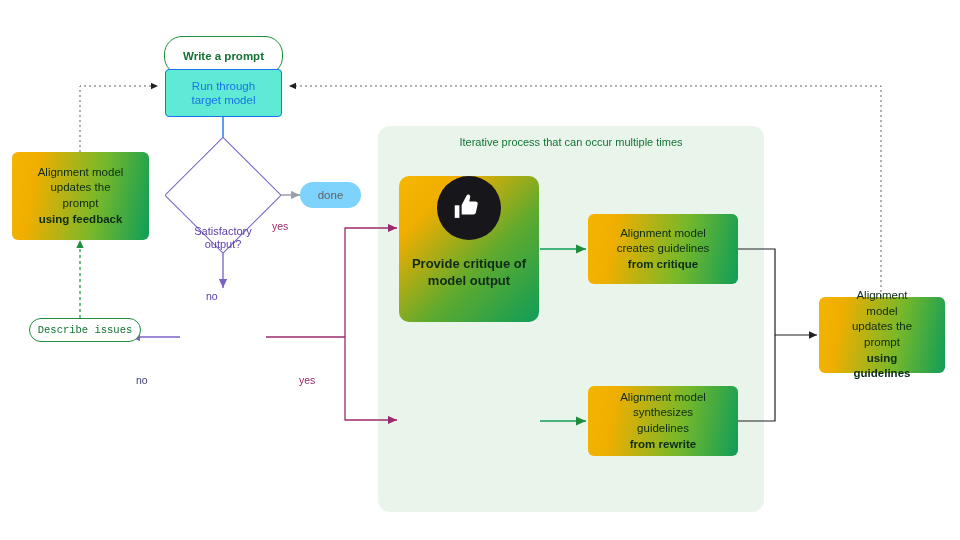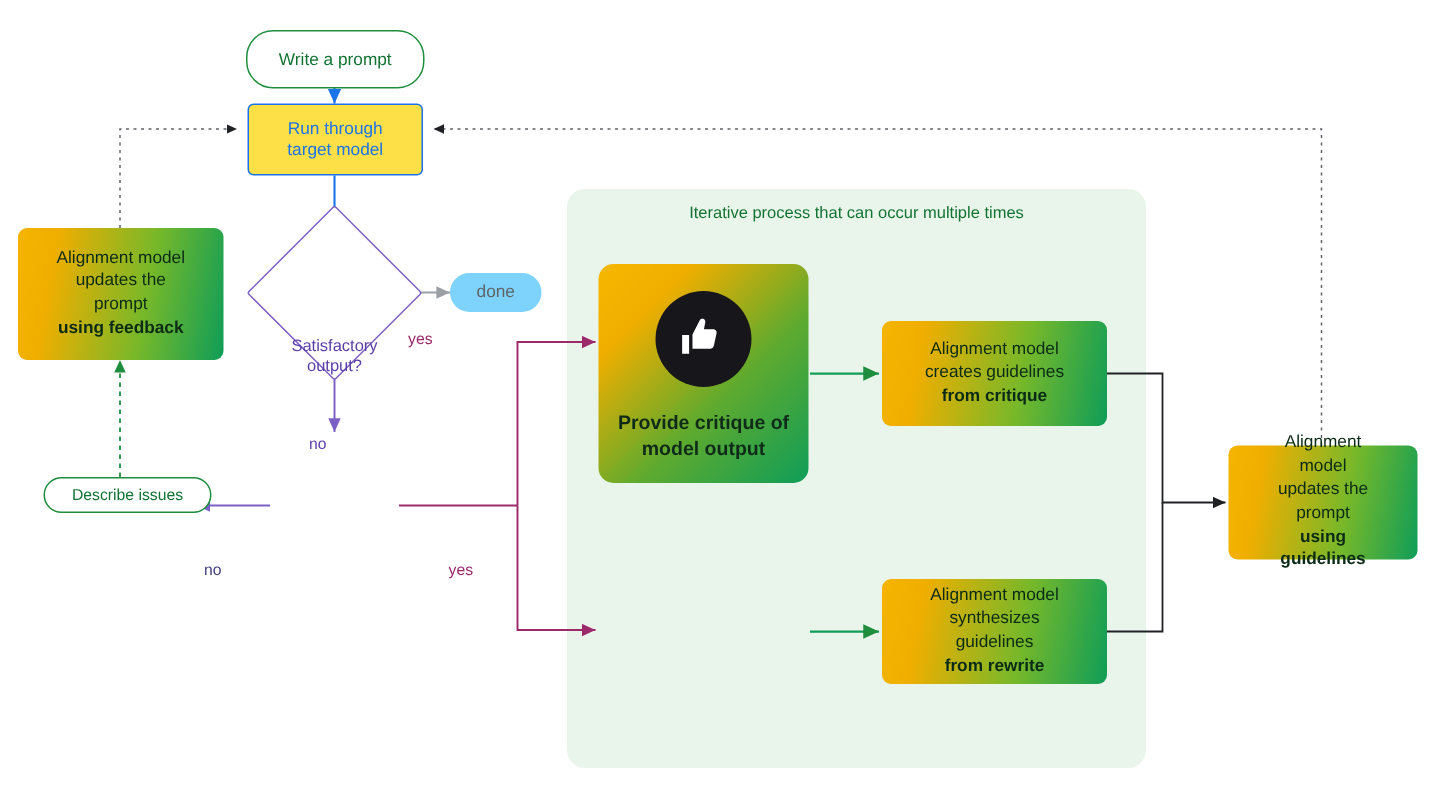--- a/index.html
+++ b/index.html
@@ -42,21 +42,21 @@
     border-radius: 18px;
     background: #ffffff;
     color: #137333;
     font-size: 11.5px;
   }
 
   
   .blue-box {
     border: 1.5px solid #1a73e8;
     border-radius: 4px;
-    background: #fde047;
+    background: #5eead4;
     color: #1a73e8;
     font-size: 11.5px;
     line-height: 1.25;
   }
 
   
   .diamond-wrap {
     position: absolute;
   }
   .diamond-shape {
@@ -116,21 +116,21 @@
   }
 
   
   .action-card {
     border-radius: 10px;
     background: linear-gradient(135deg, #f6b700 0%, #f0ae00 22%, #5faa2e 60%, #0f9d58 100%);
     color: #0d2d18;
     font-size: 13px;
     line-height: 1.3;
     padding-bottom: 14px;
-    justify-content: flex-end;
+    justify-content: flex-start;
   }
   .action-icon {
     width: 64px;
     height: 64px;
     border-radius: 50%;
     background: #17161a;
     display: flex;
     align-items: center;
     justify-content: center;
     margin-bottom: 16px;
@@ -221,21 +221,21 @@
     <path d="M540,249 L586,249" stroke="#0f9d58" stroke-width="1.5" fill="none" marker-end="url(#arrGreen)"></path>
 
     <path d="M540,421 L586,421" stroke="#0f9d58" stroke-width="1.5" fill="none" marker-end="url(#arrGreen)"></path>
 
     <path d="M738,249 L775,249 L775,335 L817,335" stroke="#202124" stroke-width="1.2" fill="none" marker-end="url(#arrDark)"></path>
     <path d="M738,421 L775,421 L775,335" stroke="#202124" stroke-width="1.2" fill="none"></path>
 
     <path d="M881,297 L881,86 L289,86" stroke="#5f6368" stroke-width="1" fill="none" stroke-dasharray="2,3" marker-end="url(#arrDark)"></path>
   </svg>
 
-  <div class="node pill" style="left:164px; top:20px; width:119px; height:39px;">
+  <div class="node pill" style="left:164px; top:36px; width:119px; height:39px;font-weight:bold;">
     <span>Write a prompt</span>
   </div>
 
   <div class="node blue-box" style="left:165px; top:69px; width:117px; height:48px;">
     <span>Run through</span>
     <span>target model</span>
   </div>
 
   <div class="diamond-wrap" style="left:166px; top:138px; width:114px; height:114px;">
     <div class="diamond-shape"></div>
@@ -252,21 +252,21 @@
   <div class="node grey-pill" style="left:300px; top:182px; width:61px; height:26px;">
     <span>done</span>
   </div>
 
   <div class="edge-label purple-no" style="left:206px; top:246px;">no</div>
 
 
   <div class="edge-label no" style="left:136px; top:330px;">no</div>
   <div class="edge-label" style="left:299px; top:330px;">yes</div>
 
-  <div class="node green-outline-pill" style="left:29px; top:318px; width:112px; height:24px;">
+  <div class="node green-outline-pill" style="left:29px; top:318px; width:112px; height:24px;font-family:Liberation Mono, monospace;">
     <span>Describe issues</span>
   </div>
 
   <div class="node grad-card" style="left:12px; top:152px; width:137px; height:88px;">
     <span>Alignment model</span>
     <span>updates the prompt</span>
     <span class="bold">using feedback</span>
   </div>
 
   <div class="node action-card" style="left:399px; top:176px; width:140px; height:146px;">

